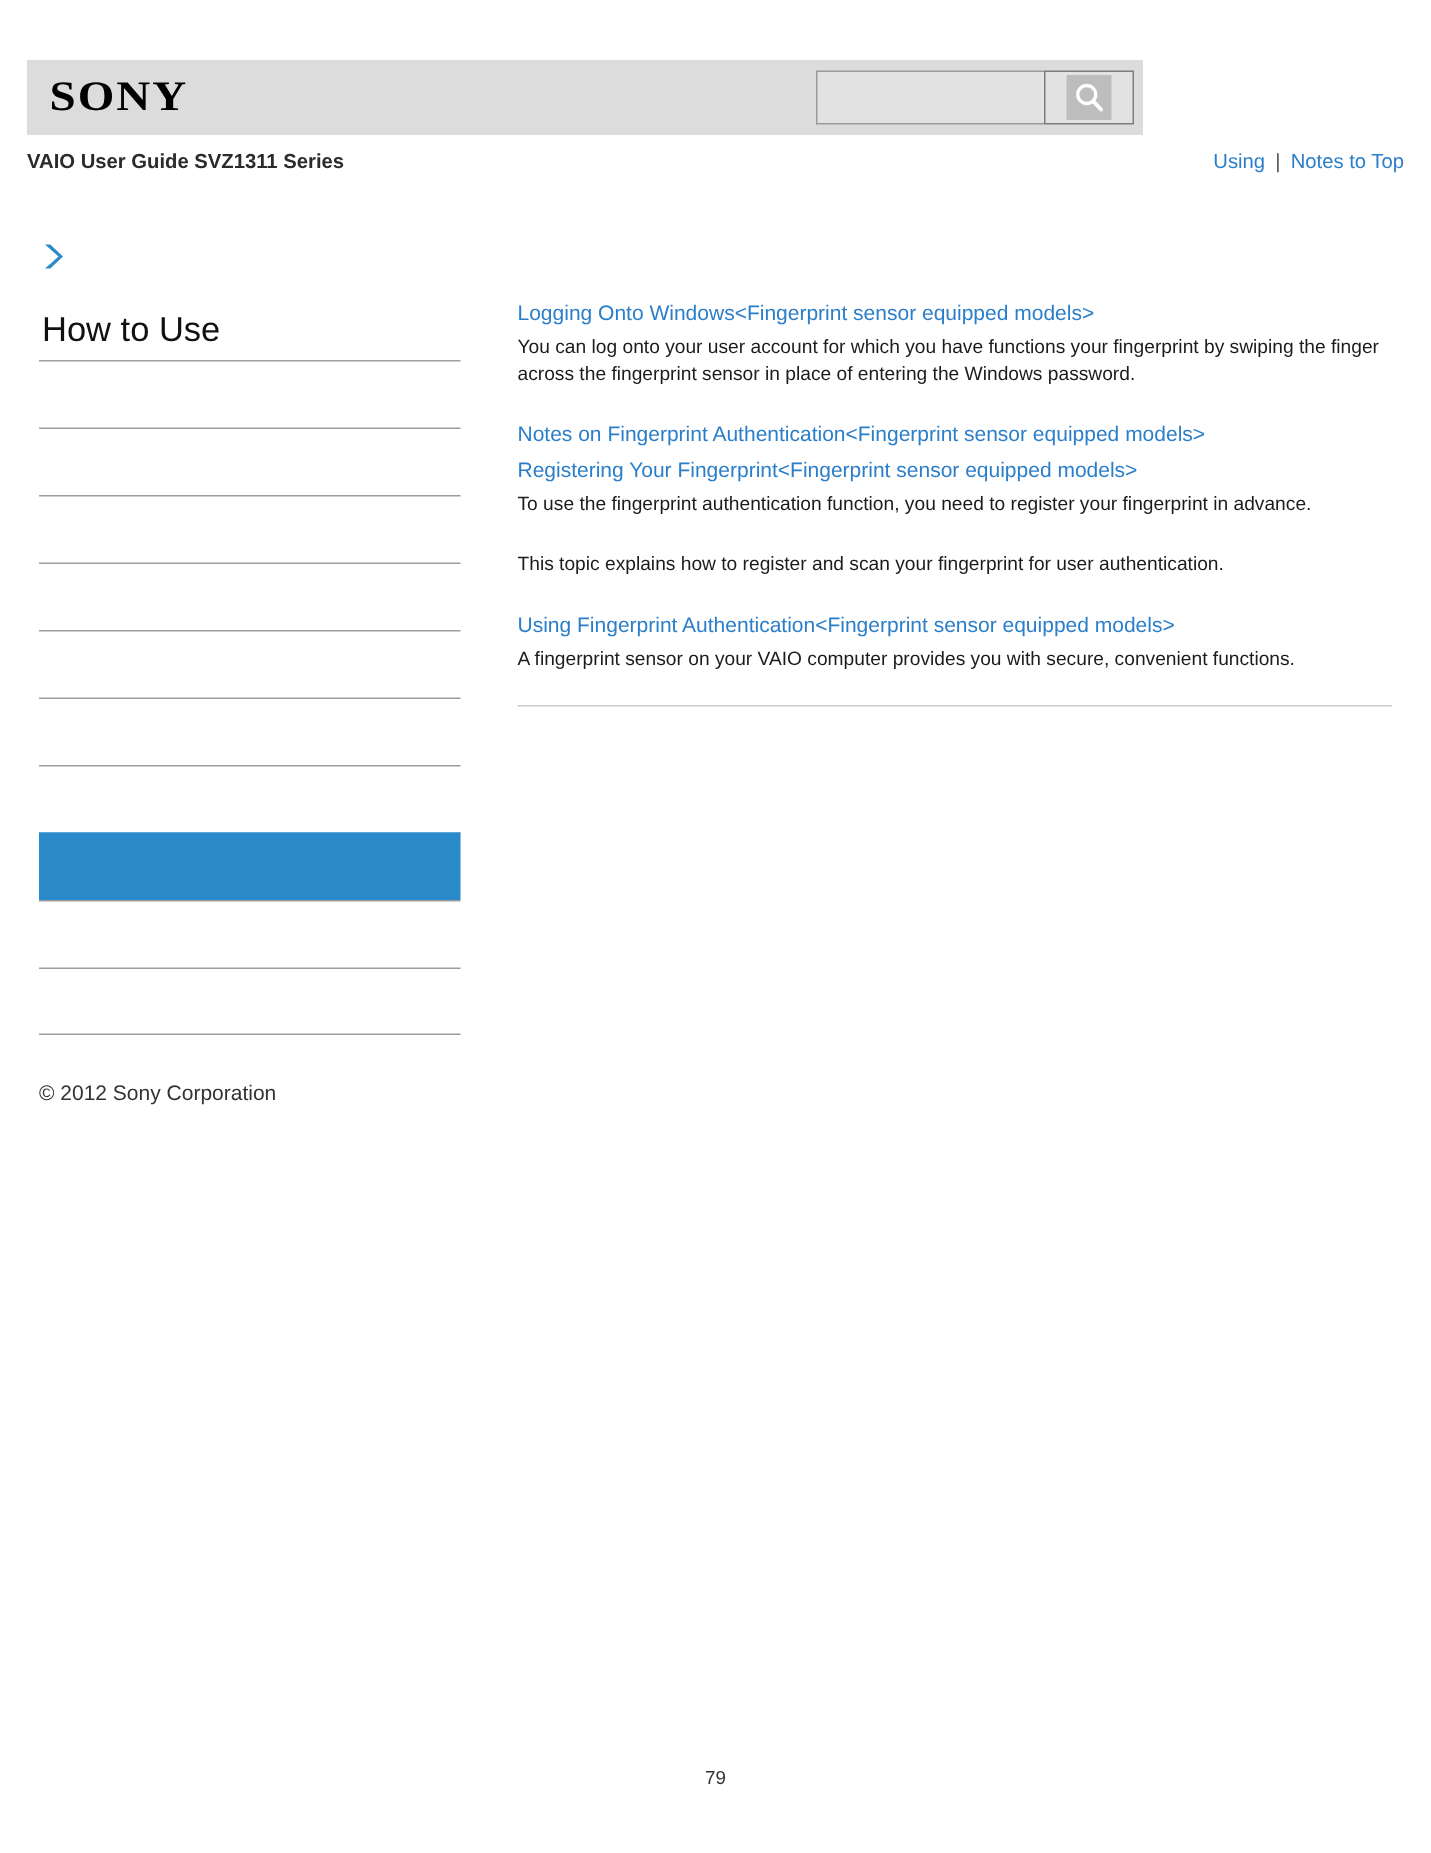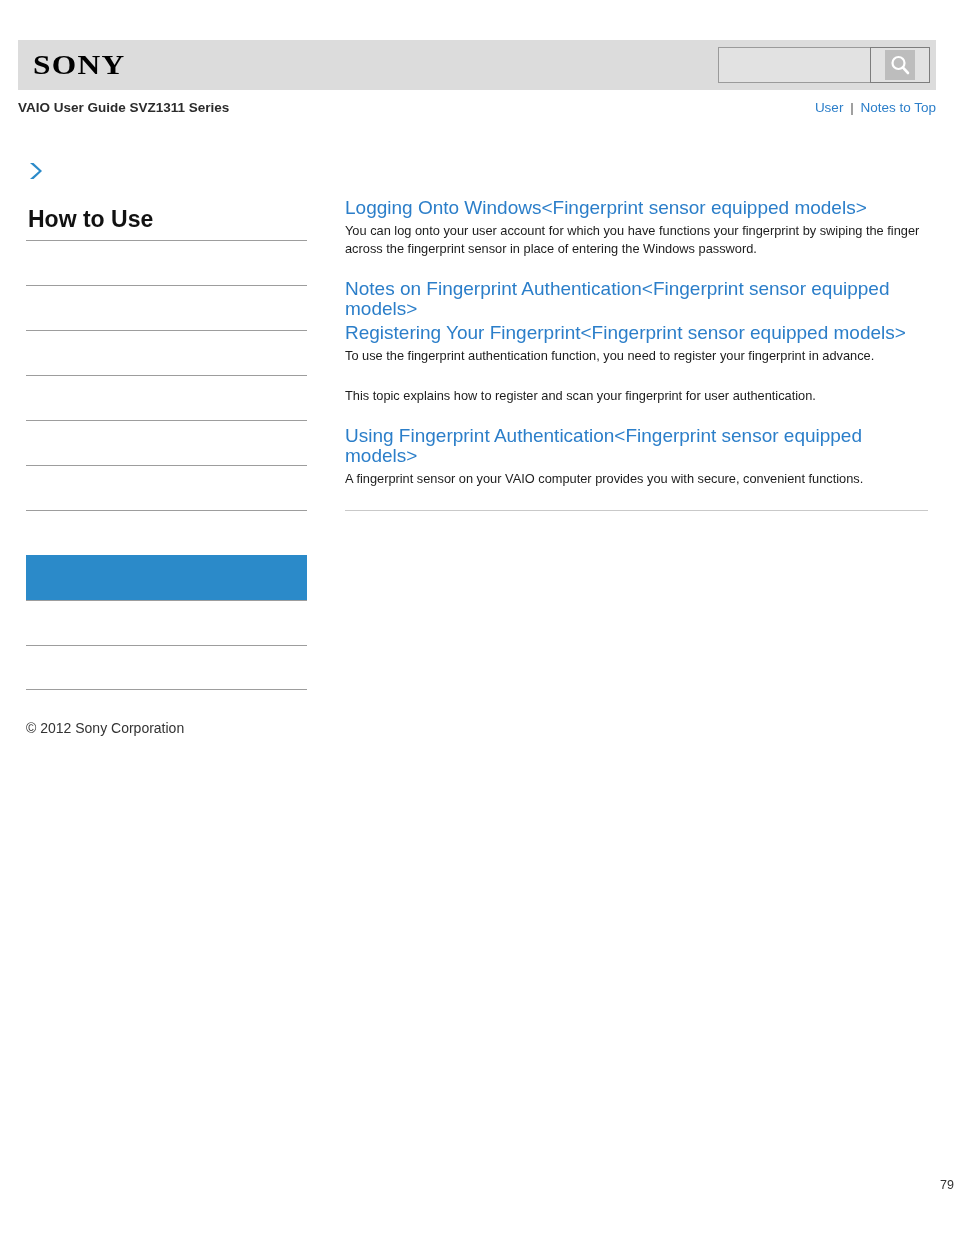--- a/index.html
+++ b/index.html
@@ -14,21 +14,21 @@
     font-family: "Liberation Sans", sans-serif;
     color: #1a1a1a;
     -webkit-font-smoothing: antialiased;
   }
 
   
   .site-header {
     position: absolute;
     left: 18px;
     top: 40px;
-    width: 918px;
+    width: 744px;
     height: 50px;
     background: #dcdcdc;
     box-sizing: border-box;
   }
   .sony-logo {
     position: absolute;
     left: 15px;
     top: 10px;
     font-family: "Liberation Serif", serif;
     font-weight: bold;
@@ -123,21 +123,21 @@
     width: 281px;
   }
   .chev-icon {
     width: 20px;
     height: 22px;
     display: block;
     margin-bottom: 24px;
   }
   .sidebar-title {
     font-size: 23px;
-    font-weight: bold;
+    font-weight: normal;
     color: #111;
     margin: 0;
     padding: 0 0 8px 2px;
     line-height: 26px;
   }
   .sidebar-list {
     list-style: none;
     margin: 0;
     padding: 0;
   }
@@ -173,21 +173,21 @@
     left: 345px;
     top: 198px;
     width: 583px;
   }
   .topic {
     margin-bottom: 22px;
   }
   .topic-link {
     display: block;
     color: #2b7ec9;
-    font-size: 19px;
+    font-size: 14px;
     text-decoration: none;
     line-height: 20px;
     margin-bottom: 4px;
   }
   .topic-desc {
     font-size: 12.8px;
     line-height: 17.5px;
     color: #1c1c1c;
     margin: 0;
   }
@@ -200,21 +200,21 @@
     margin: 16px 0 0 0;
     width: 583px;
   }
 
   
   .page-number {
     position: absolute;
     left: 0;
     top: 1178px;
     width: 954px;
-    text-align: right;
+    text-align: center;
     font-size: 12.5px;
     color: #333;
   }
 </style>
 </head>
 <body>
 
 <div class="site-header">
   <div class="sony-logo">SONY</div>
 
@@ -227,21 +227,21 @@
           <line x1="13.8" y1="13.4" x2="19" y2="19" stroke="#ffffff" stroke-width="2.6" stroke-linecap="round"></line>
         </svg>
       </span>
     </button>
   </div>
 </div>
 
 <div class="subheader">
   <div class="guide-title">VAIO User Guide SVZ1311 Series</div>
   <div class="topnav">
-    <a href="#">User</a>
+    <a href="#">Using</a>
     <span class="sep">|</span>
     <a href="#">Notes to Top</a>
   </div>
 </div>
 
 <div class="sidebar">
 
   <span class="chev-icon">
     <svg width="20" height="22" viewBox="0 0 20 22" aria-hidden="true">
       <path d="M4 3 L13 11 L4 19 L7.5 19 L16 11 L7.5 3 Z" fill="#2b8ac9"></path>

